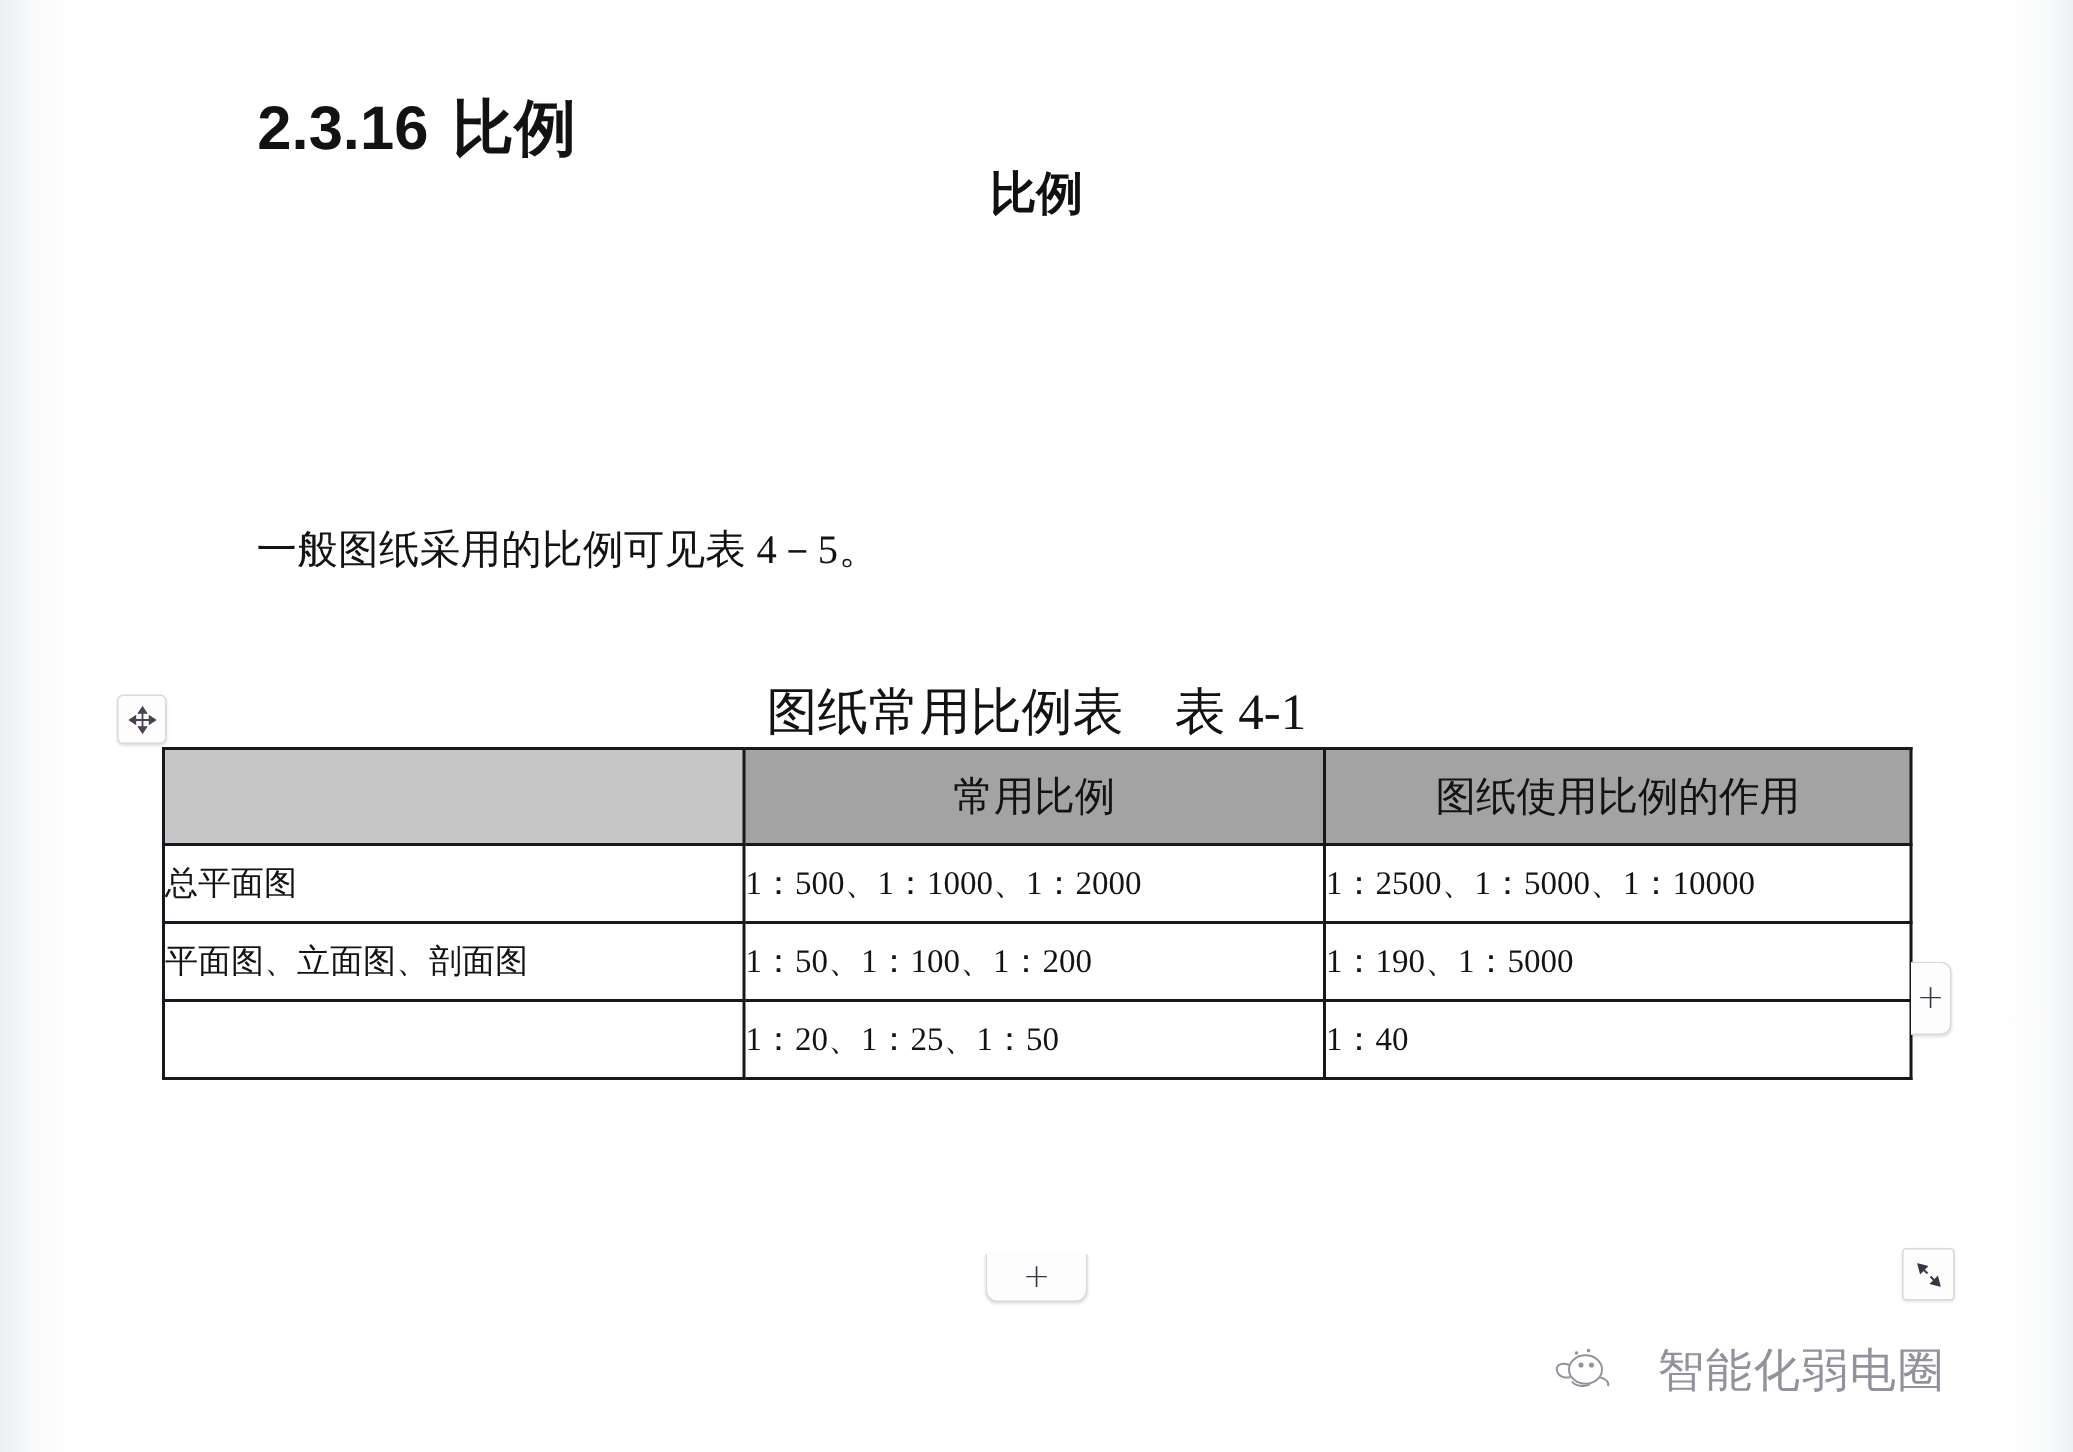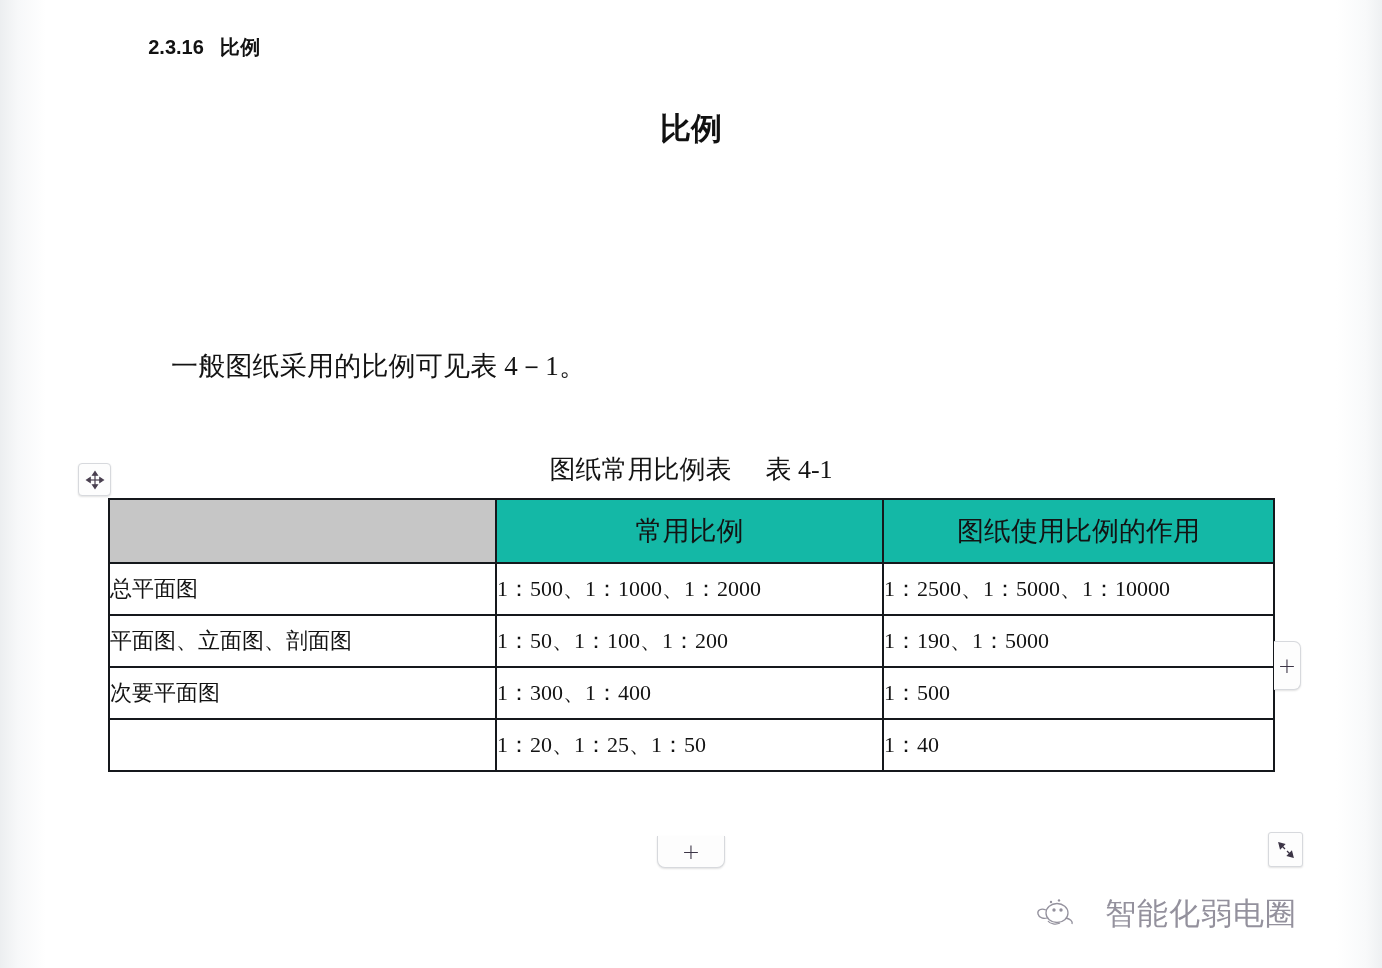--- a/index.html
+++ b/index.html
@@ -25,21 +25,21 @@
     overflow: hidden;
   }
 
   
   #section-heading {
     position: absolute;
     left: 124px;
     top: 11px;
     font-family: "Liberation Sans", "DejaVu Sans", sans-serif;
     font-weight: bold;
-    font-size: 20px;
+    font-size: 41px;
     color: #121212;
     letter-spacing: 0.5px;
     white-space: pre;
   }
   #section-heading .num { letter-spacing: 0px; }
   #section-heading .gap { display: inline-block; width: 16px; }
 
   
   #article-title {
     position: absolute;
@@ -69,21 +69,21 @@
   #para-2 { top: 338px; }
   .indent { display: inline-block; width: 58px; }
 
   
   #table-caption {
     position: absolute;
     left: 0;
     top: 452px;
     width: 1382px;
     text-align: center;
-    font-size: 26px;
+    font-size: 34px;
     color: #131313;
     white-space: pre;
   }
   #table-caption .cap-gap { display: inline-block; width: 34px; }
 
   
   #table-wrap {
     position: absolute;
     left: 108px;
     top: 498px;
@@ -102,21 +102,21 @@
   table#scale-table th,
   table#scale-table td {
     border: 2px solid #15181c;
     padding: 0;
     font-weight: normal;
     font-size: 22px;
     color: #131313;
     vertical-align: middle;
   }
   table#scale-table thead th {
-    background: #14b8a6;
+    background: #a3a3a3;
     height: 62px;
     text-align: center;
     font-size: 27px;
   }
   table#scale-table thead th.blank { background: #c6c6c6; }
 
   table#scale-table tbody td {
     height: 50px;
   }
   td.label-cell {
@@ -211,21 +211,21 @@
 
 <div id="page">
 
   <div id="section-heading">
     <span class="num">2.3.16</span><span class="gap"></span><span>比例</span>
   </div>
 
   <div id="article-title">比例</div>
 
 
-  <div class="para" id="para-2"><span class="indent"></span><span>一般图纸采用的比例可见表 4－1。</span></div>
+  <div class="para" id="para-2"><span class="indent"></span><span>一般图纸采用的比例可见表 4－5。</span></div>
 
   <div id="table-caption"><span>图纸常用比例表</span><span class="cap-gap"></span><span>表 4-1</span></div>
 
   <div id="table-wrap">
     <table id="scale-table">
       <colgroup>
         <col class="c1">
           <col class="c2">
           <col class="c3">
       </colgroup>
@@ -240,25 +240,20 @@
         <tr class="r1">
           <td class="label-cell">总平面图</td>
           <td class="val-cell">1：500、1：1000、1：2000</td>
           <td class="val-cell c3pad">1：2500、1：5000、1：10000</td>
         </tr>
         <tr class="r2">
           <td class="label-cell">平面图、立面图、剖面图</td>
           <td class="val-cell">1：50、1：100、1：200</td>
           <td class="val-cell c3pad">1：190、1：5000</td>
         </tr>
-        <tr class="r3">
-          <td class="label-cell">次要平面图</td>
-          <td class="val-cell">1：300、1：400</td>
-          <td class="val-cell c3pad">1：500</td>
-        </tr>
         <tr class="r5">
           <td class="label-cell"></td>
           <td class="val-cell">1：20、1：25、1：50</td>
           <td class="val-cell c3pad">1：40</td>
         </tr>
       </tbody>
     </table>
   </div>
 
   <div class="handle" id="table-move-handle">

